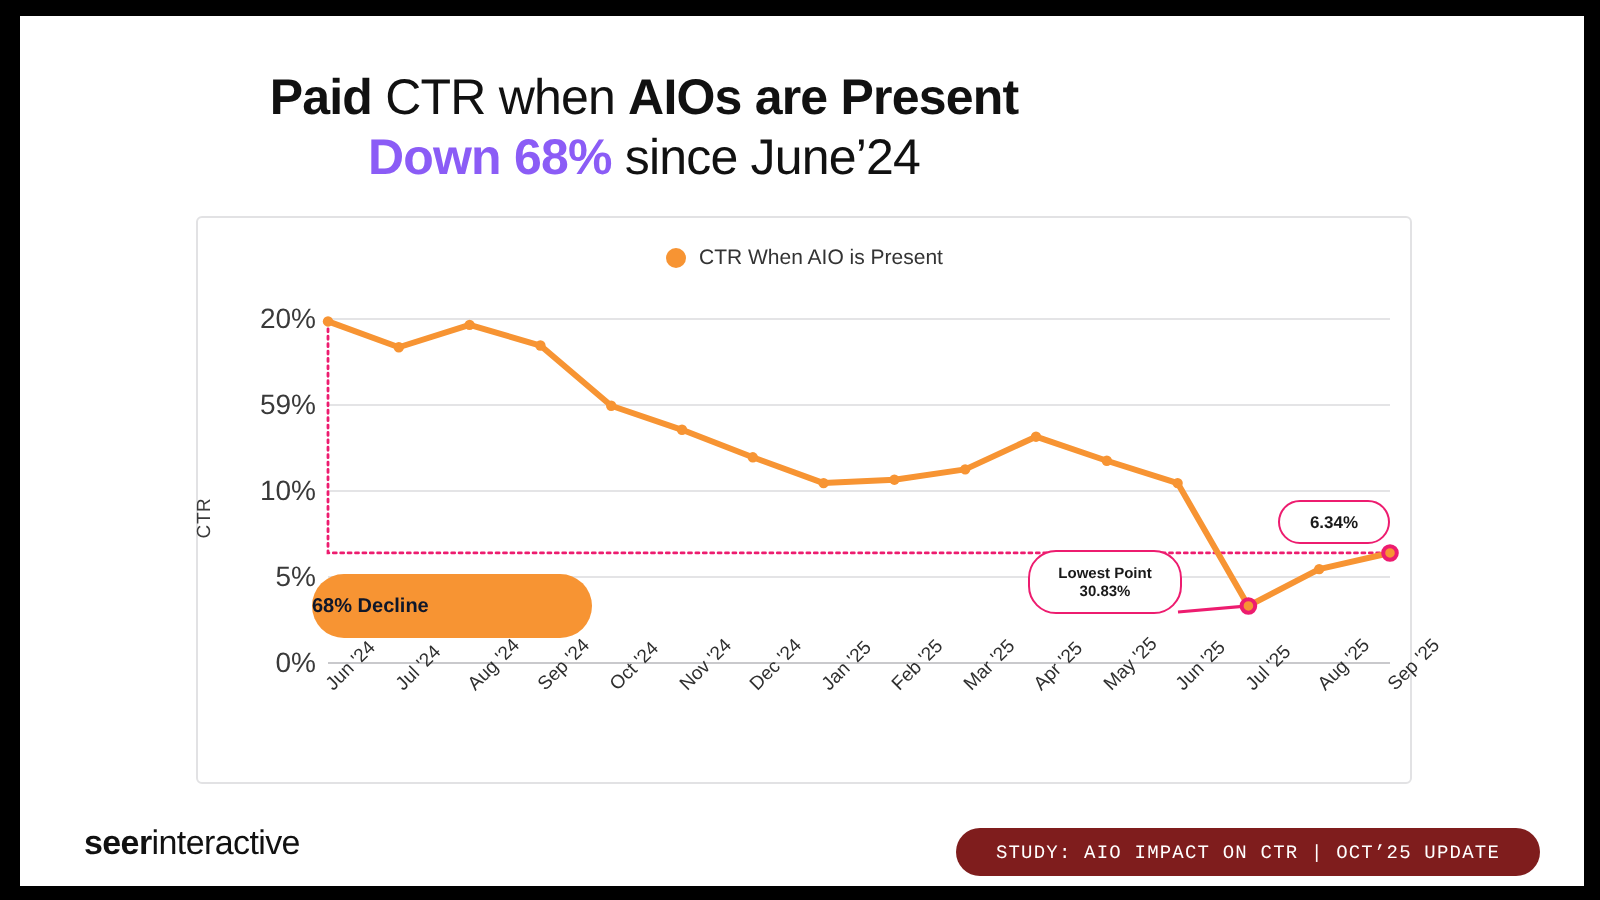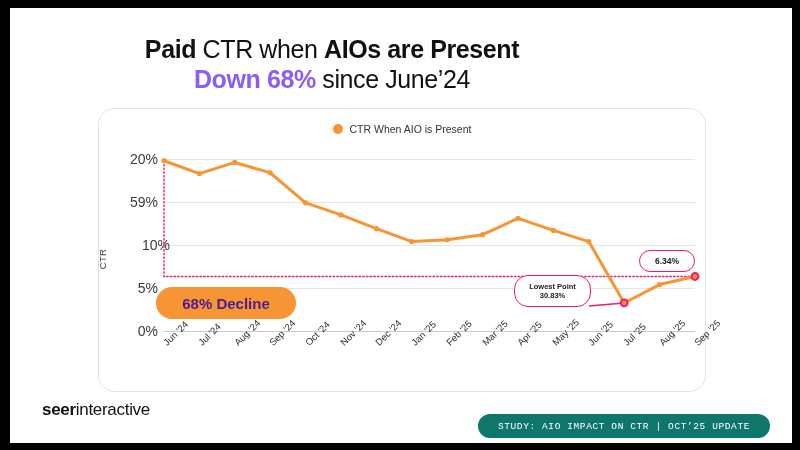--- a/index.html
+++ b/index.html
@@ -23,21 +23,20 @@
     overflow: hidden;
   }
 
   
   .title-block {
     position: absolute;
     left: 0;
     top: 26px;
     width: 624px;
     text-align: center;
-    padding-left: 10px;
   }
   .title-line {
     font-size: 25px;
     line-height: 30px;
     letter-spacing: -0.4px;
     color: #111111;
     white-space: nowrap;
   }
   .t-bold { font-weight: bold; }
   .t-reg  { font-weight: normal; }
@@ -45,21 +44,21 @@
 
   
   .chart-card {
     position: absolute;
     left: 88px;
     top: 100px;
     width: 606px;
     height: 282px;
     background: #ffffff;
     border: 1px solid #e2e2e4;
-    border-radius: 17px;
+    border-radius: 3px;
   }
 
   .legend {
     position: absolute;
     left: 0;
     top: 14px;
     width: 606px;
     display: flex;
     justify-content: center;
     align-items: center;
@@ -109,27 +108,26 @@
     color: #2f2f2f;
     white-space: nowrap;
     transform-origin: left top;
     transform: rotate(-45deg);
   }
 
   
   .decline-pill {
     position: absolute;
     background: #F79433;
-    color: #4c1d95;
+    color: #0f172a;
     font-weight: bold;
-    font-size: 15px;
+    font-size: 10px;
     border-radius: 40px;
     display: flex;
     align-items: center;
-    justify-content: center;
   }
   .callout {
     position: absolute;
     background: #ffffff;
     border: 1.6px solid #ED1C6F;
     border-radius: 14px;
     color: #1a1a1a;
     font-weight: bold;
     text-align: center;
     display: flex;
@@ -138,34 +136,34 @@
     justify-content: center;
     line-height: 1.25;
   }
   .callout-lowest { font-size: 7.5px; }
   .callout-value  { font-size: 8.5px; }
 
   
   .logo {
     position: absolute;
     left: 32px;
-    top: 392px;
+    top: 404px;
     font-size: 17px;
     color: #111111;
     letter-spacing: -0.3px;
   }
   .logo .b { font-weight: bold; }
   .logo .r { font-weight: normal; }
 
   .study-badge {
     position: absolute;
     right: 22px;
     top: 406px;
     height: 24px;
-    background: #0f766e;
+    background: #7f1d1d;
     border-radius: 14px;
     color: #ffffff;
     font-family: "Liberation Mono", monospace;
     font-size: 9.5px;
     letter-spacing: 0.6px;
     display: flex;
     align-items: center;
     padding: 0 20px;
   }
 </style>
@@ -191,21 +189,21 @@
     </div>
 
     <div class="y-label">CTR</div>
 
     <div id="axis-layer" class="plot">
         <div style="position: absolute; left: 65px; top: 222px; width: 531px; height: 1px; background: rgb(201, 201, 204);"></div>
         <div class="ytick" style="top: 222px; right: 547px;">0%</div>
         <div style="position: absolute; left: 65px; top: 179px; width: 531px; height: 1px; background: rgb(228, 228, 230);"></div>
         <div class="ytick" style="top: 179px; right: 547px;">5%</div>
         <div style="position: absolute; left: 65px; top: 136px; width: 531px; height: 1px; background: rgb(228, 228, 230);"></div>
-        <div class="ytick" style="top: 136px; right: 535px;">10%</div>
+        <div class="ytick" style="top: 136px; right: 547px;">10%</div>
         <div style="position: absolute; left: 65px; top: 93px; width: 531px; height: 1px; background: rgb(228, 228, 230);"></div>
         <div class="ytick" style="top: 93px; right: 547px;">59%</div>
         <div style="position: absolute; left: 65px; top: 50px; width: 531px; height: 1px; background: rgb(228, 228, 230);"></div>
         <div class="ytick" style="top: 50px; right: 547px;">20%</div>
       </div>
 
     <svg class="plot" id="plot-svg" viewBox="0 0 606 282">
         <path d="M 65 51.72 L 65 167.476 L 596 167.476" fill="none" stroke="#ED1C6F" stroke-width="1.4" stroke-dasharray="1.5,2.2" stroke-linecap="round"></path>
         <line x1="490" y1="197" x2="525.2" y2="193.964" stroke="#ED1C6F" stroke-width="1.6"></line>
         <path d="M 65 51.72 L 100.4 64.62 L 135.8 53.44 L 171.2 63.76000000000002 L 206.6 93.86000000000001 L 242 105.89999999999999 L 277.4 119.66000000000001 L 312.8 132.56 L 348.2 130.83999999999997 L 383.59999999999997 125.68 L 419 109.33999999999999 L 454.4 121.38000000000001 L 489.8 132.56 L 525.2 193.964 L 560.6 175.56 L 596 167.476" fill="none" stroke="#F79433" stroke-width="3" stroke-linejoin="round" stroke-linecap="round"></path>

